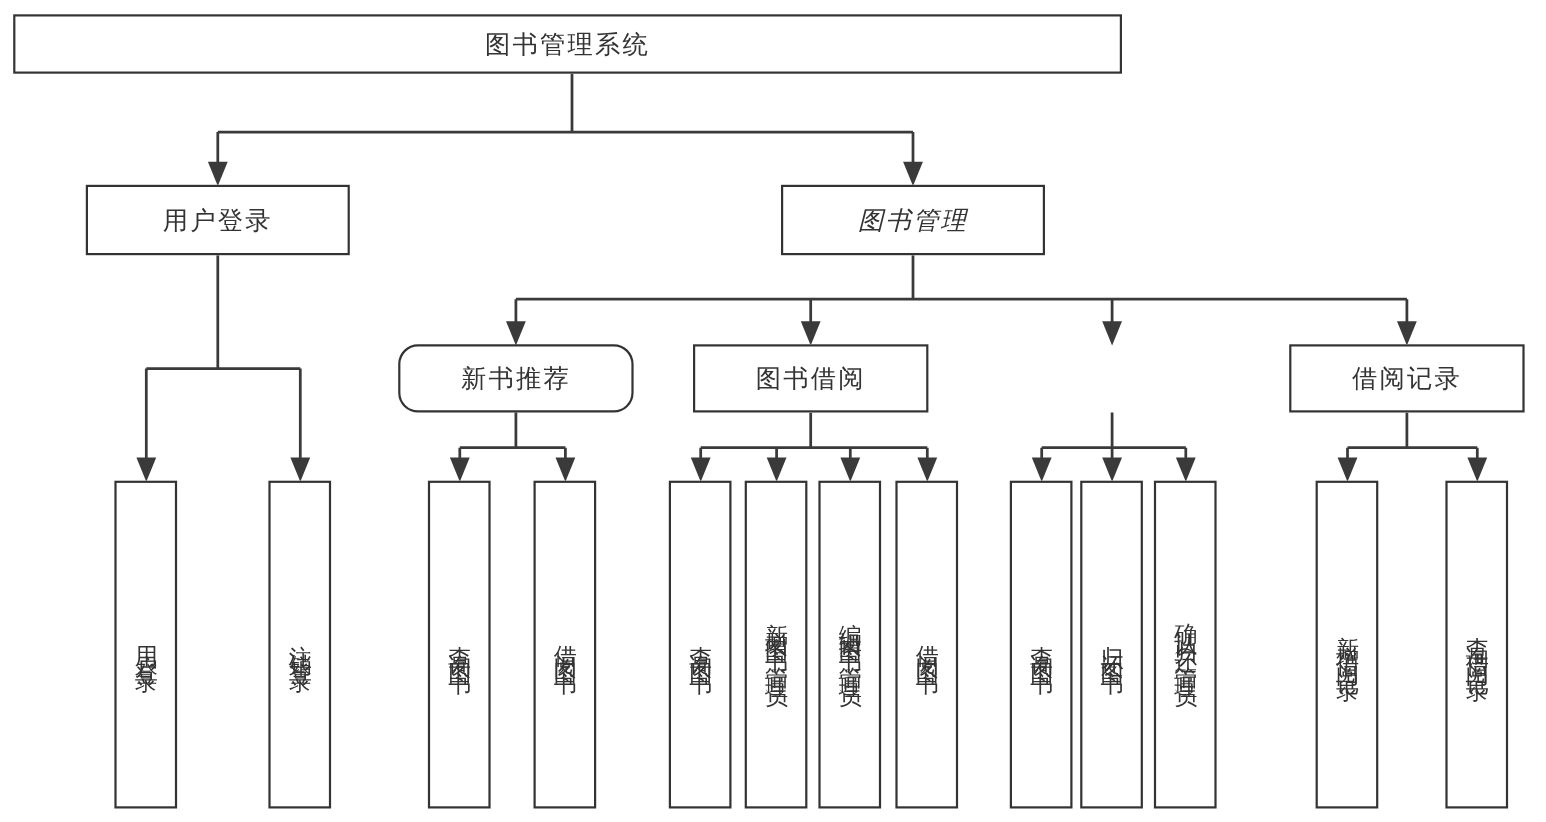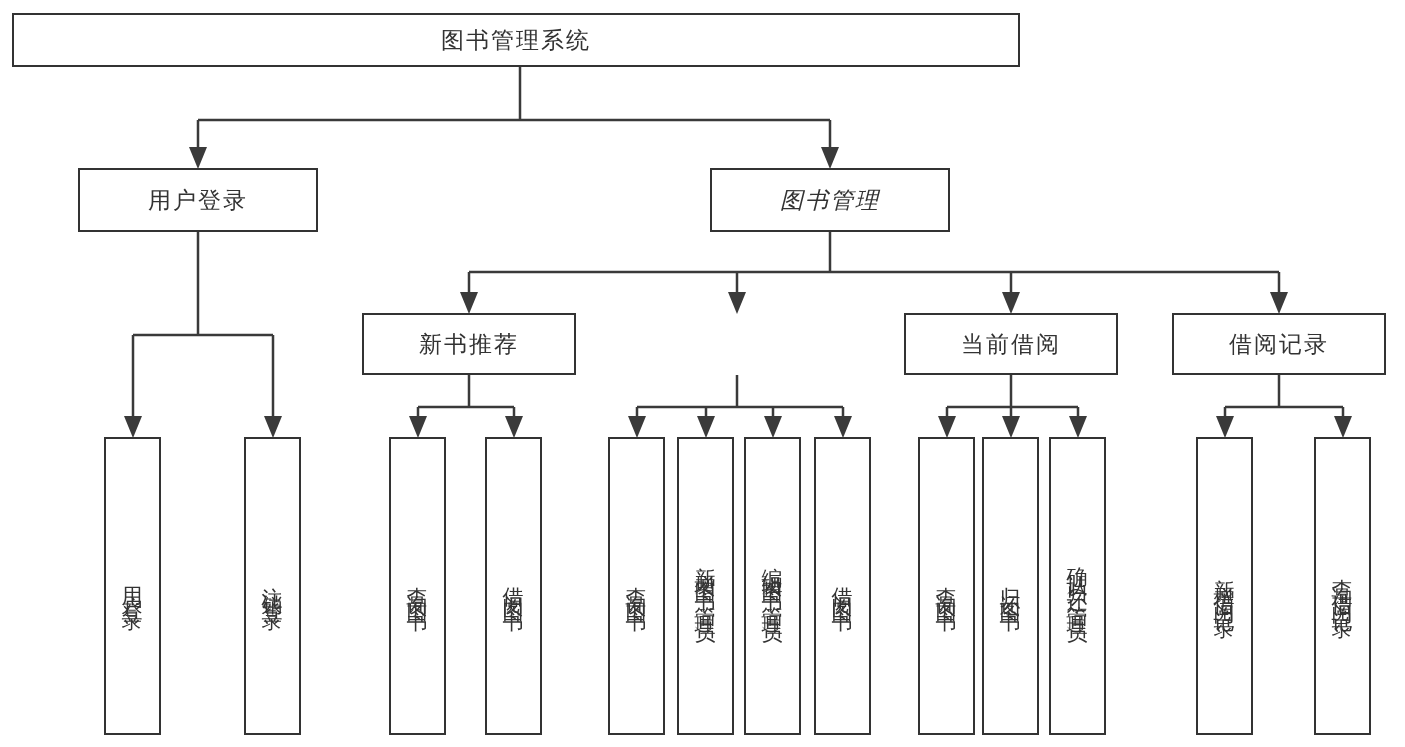--- a/index.html
+++ b/index.html
@@ -44,21 +44,21 @@
     font-size: 21px;
     line-height: 1;
     letter-spacing: 8px;
     white-space: nowrap;
   }
   
   .n-root   { left: 12px;   top: 13px;  width: 1008px; height: 54px; }
   .n-login  { left: 78px;   top: 168px; width: 240px;  height: 64px; }
   .n-mgmt   { left: 710px;  top: 168px; width: 240px;  height: 64px; font-style: italic; }
   .n-l3     { top: 313px; height: 62px; width: 214px; }
-  .n-newrec { left: 362px;  }
+  .n-newrec { left: 362px; border-radius: 18px;  }
   .n-borrow { left: 630px;  }
   .n-curr   { left: 904px;  }
   .n-record { left: 1172px; }
   .leaf     { top: 437px; height: 298px; width: 57px; }
   .lf-1  { left: 104px; }
   .lf-2  { left: 244px; }
   .lf-3  { left: 389px; }
   .lf-4  { left: 485px; }
   .lf-5  { left: 608px; }
   .lf-6  { left: 677px; }
@@ -126,22 +126,22 @@
   <div class="box n-login">
     <span class="hlabel">用户登录</span>
   </div>
   <div class="box n-mgmt">
     <span class="hlabel">图书管理</span>
   </div>
 
   <div class="box n-l3 n-newrec">
     <span class="hlabel">新书推荐</span>
   </div>
-  <div class="box n-l3 n-curr">
-    <span class="hlabel">当前借阅</span>
+  <div class="box n-l3 n-borrow">
+    <span class="hlabel">图书借阅</span>
   </div>
   <div class="box n-l3 n-record">
     <span class="hlabel">借阅记录</span>
   </div>
 
   <div class="box leaf lf-1">
     <span class="vlabel">用户登录</span>
   </div>
   <div class="box leaf lf-2">
     <span class="vlabel">注销登录</span>

